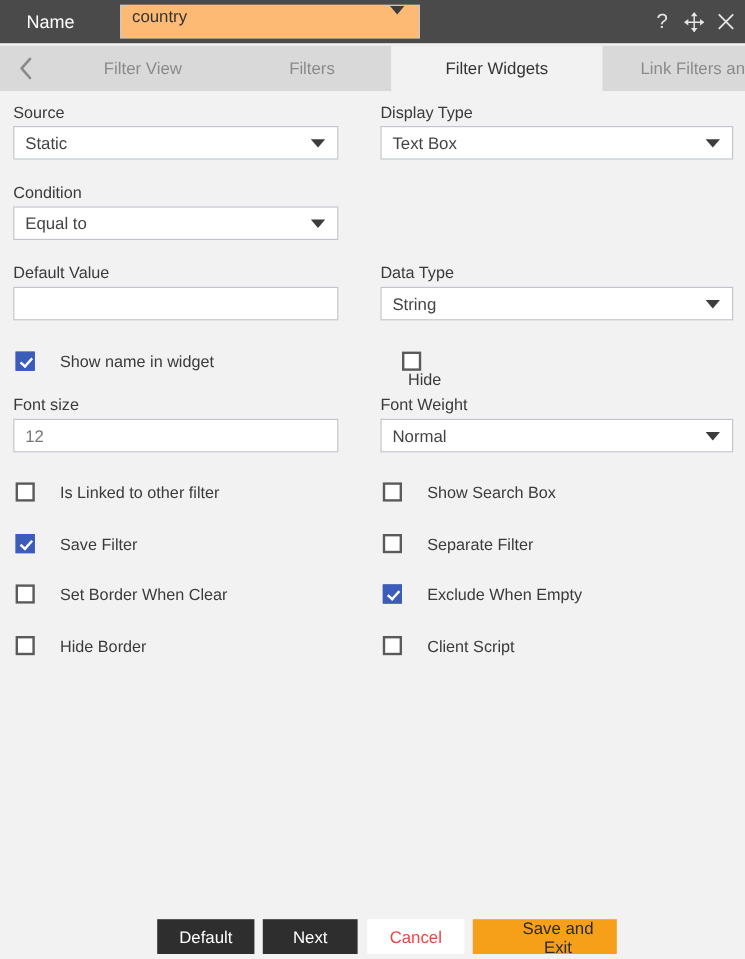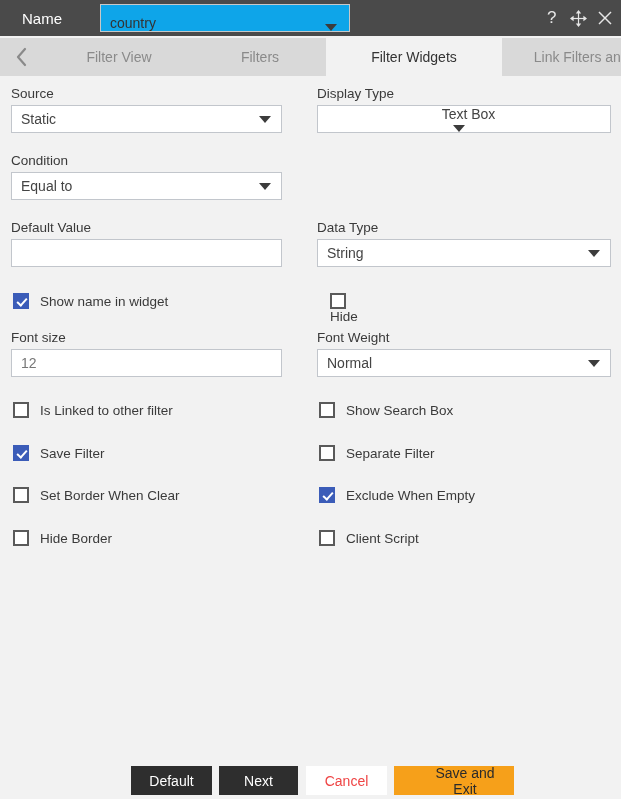--- a/index.html
+++ b/index.html
@@ -28,25 +28,25 @@
   .titlebar-label {
     color: #ffffff;
     font-size: 15px;
     margin-left: 22px;
     width: 70px;
   }
   .name-select {
     position: absolute;
     left: 100px; top: 4px;
     width: 250px; height: 28px;
-    background: #0ea5e9;
+    background: #fdba74;
     border: 1px solid #c8c8c8;
     box-sizing: border-box;
     display: flex;
-    align-items: flex-end;
+    align-items: flex-start;
   }
   .name-select .val {
     font-size: 14px;
     color: #333;
     margin-left: 9px;
     flex: 1;
   }
   .caret {
     width: 0; height: 0;
     border-left: 6px solid transparent;
@@ -173,21 +173,21 @@
     position: absolute;
     left: 4px; top: 1px;
     width: 4px; height: 8px;
     border: solid #ffffff;
     border-width: 0 2px 2px 0;
     transform: rotate(42deg);
   }
   .cblabel {
     font-size: 13.5px;
     color: #3a3a3a;
-    margin-left: 11px;
+    margin-left: 21px;
     white-space: nowrap;
   }
 
   
   .footer {
     position: absolute;
     left: 0; top: 766px;
     width: 621px; height: 33px;
   }
   .btn {
@@ -258,21 +258,21 @@
 
 <div class="form">
 
   <div class="field-label" style="left:11px; top:10px;">Source</div>
   <div class="ctl col-l" style="top:29px;">
     <span class="val">Static</span>
     <span class="caret"></span>
   </div>
 
   <div class="field-label" style="left:317px; top:10px;">Display Type</div>
-  <div class="ctl col-r" style="top:29px;flex-direction:column;">
+  <div class="ctl col-r" style="top:29px;">
     <span class="val">Text Box</span>
     <span class="caret"></span>
   </div>
 
   <div class="field-label" style="left:11px; top:77px;">Condition</div>
   <div class="ctl col-l" style="top:96px;">
     <span class="val">Equal to</span>
     <span class="caret"></span>
   </div>
 

